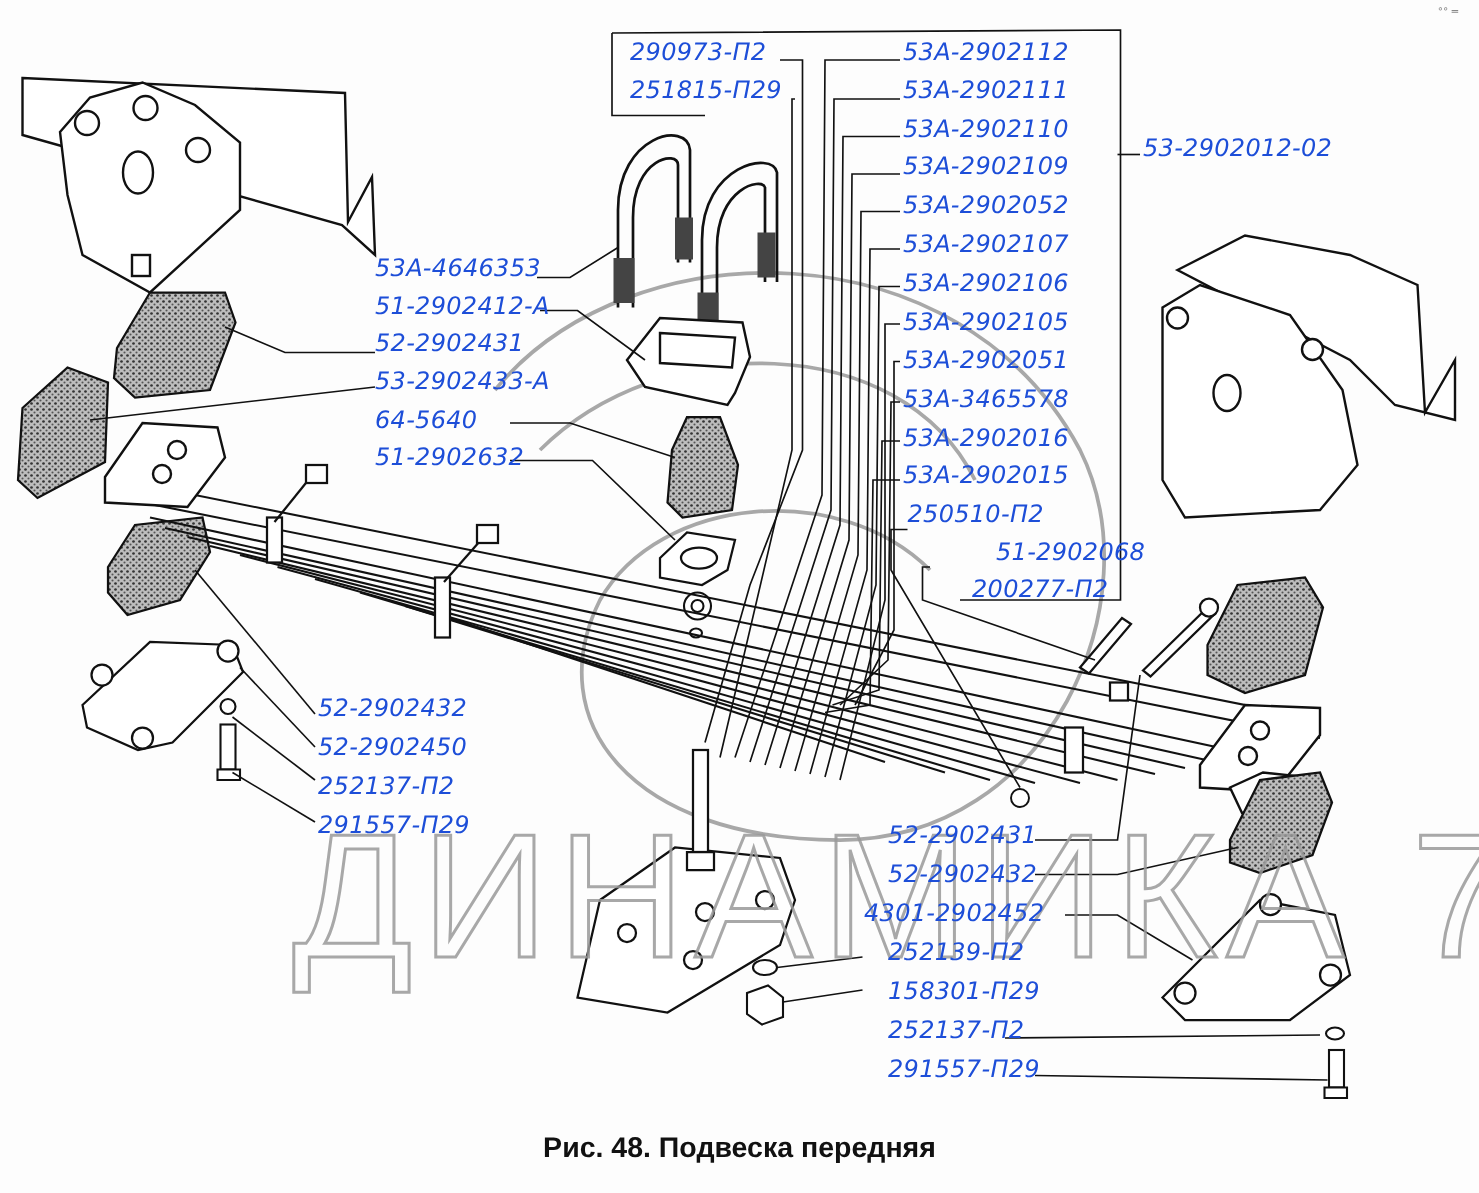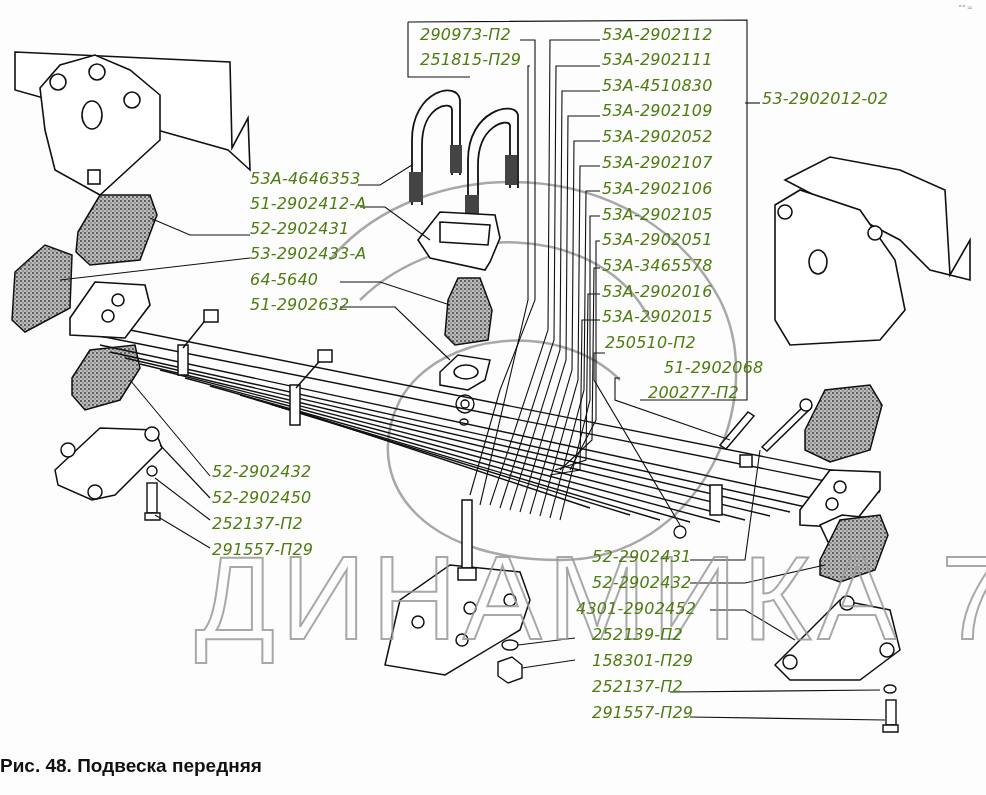--- a/index.html
+++ b/index.html
@@ -1,25 +1,25 @@
 <!DOCTYPE html>
 <html><head>
 <meta charset="utf-8">
 <style>
   html, body { margin: 0; padding: 0; background: #fdfdfd; }
   body { width: 986px; height: 795px; position: relative; overflow: hidden;
          font-family: "DejaVu Sans", sans-serif; }
   #drawing { position: absolute; left: 0; top: 0; width: 986px; height: 795px; }
   .part-label {
     position: absolute; font-family: "DejaVu Sans", sans-serif; font-style: italic;
-    font-size: 16px; color: #4d7c0f; white-space: nowrap; letter-spacing: 0.2px;
+    font-size: 16px; color: #1d4ed8; white-space: nowrap; letter-spacing: 0.2px;
     line-height: 18px;
   }
   .caption {
-    position: absolute; left: 0; width: 986px; top: 755px; text-align: left;
+    position: absolute; left: 0; width: 986px; top: 755px; text-align: center;
     font-family: "Liberation Sans", sans-serif; font-weight: bold; font-size: 19px; color: #111;
   }
   .watermark {
     position: absolute; left: 195px; top: 530px; font-family: "Liberation Sans", sans-serif;
     font-size: 118px; color: transparent; -webkit-text-stroke: 2px #9a9a9a; letter-spacing: 6px;
     white-space: nowrap; opacity: 0.85; pointer-events: none;
   }
   .corner-mark { position: absolute; right: 14px; top: 4px; font-size: 7px; color: #888; }
 </style>
 </head>
@@ -226,21 +226,21 @@
   </g>
 </svg>
 
 <div class="watermark">ДИНАМИКА 76</div>
 <div class="corner-mark">°° ═</div>
 
 <div class="part-label" style="left:420px;top:26px">290973-П2</div>
 <div class="part-label" style="left:420px;top:51px">251815-П29</div>
 <div class="part-label" style="left:602px;top:26px">53А-2902112</div>
 <div class="part-label" style="left:602px;top:51px">53А-2902111</div>
-<div class="part-label" style="left:602px;top:77px">53А-4510830</div>
+<div class="part-label" style="left:602px;top:77px">53А-2902110</div>
 <div class="part-label" style="left:602px;top:102px">53А-2902109</div>
 <div class="part-label" style="left:602px;top:128px">53А-2902052</div>
 <div class="part-label" style="left:602px;top:154px">53А-2902107</div>
 <div class="part-label" style="left:602px;top:180px">53А-2902106</div>
 <div class="part-label" style="left:602px;top:206px">53А-2902105</div>
 <div class="part-label" style="left:602px;top:231px">53А-2902051</div>
 <div class="part-label" style="left:602px;top:257px">53А-3465578</div>
 <div class="part-label" style="left:602px;top:283px">53А-2902016</div>
 <div class="part-label" style="left:602px;top:308px">53А-2902015</div>
 <div class="part-label" style="left:605px;top:334px">250510-П2</div>

